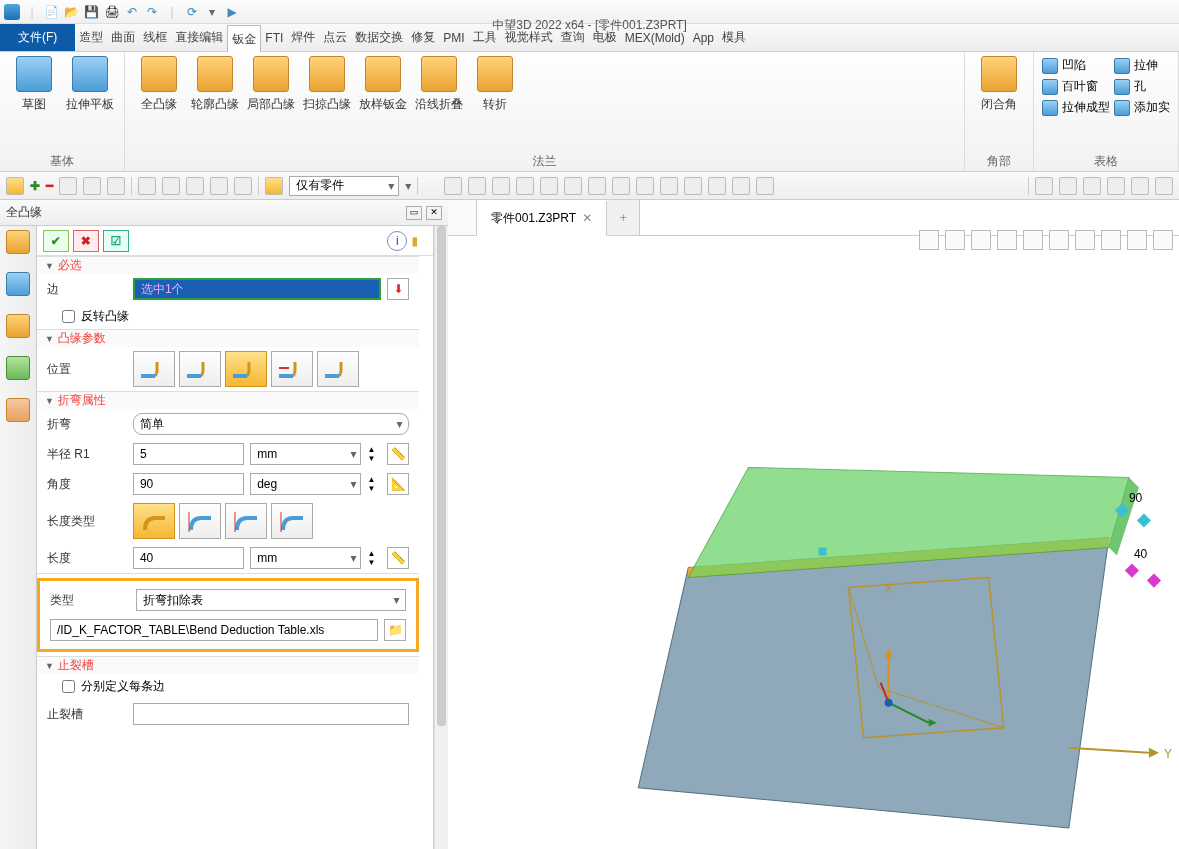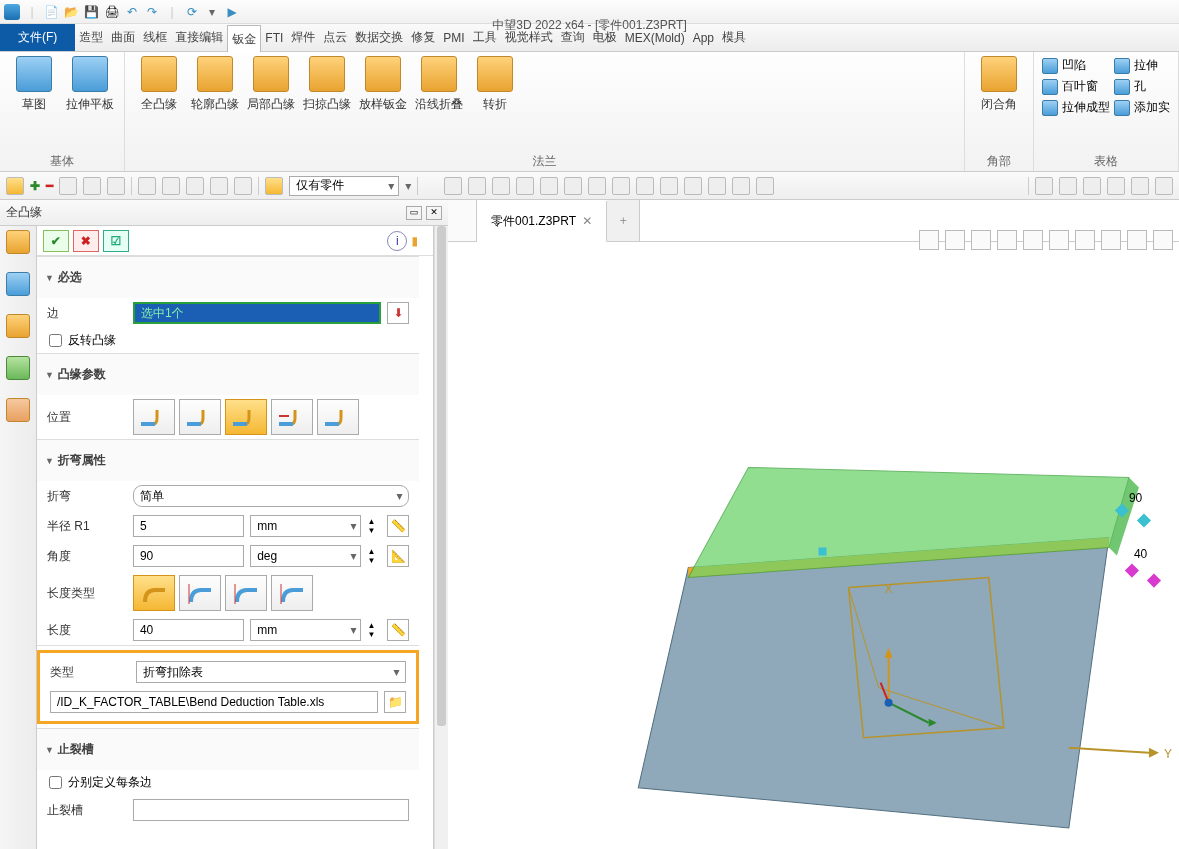--- a/index.html
+++ b/index.html
@@ -51,41 +51,41 @@
 .pp-title { color:#333; }
 .pp-actions { height: 30px; display: flex; align-items: center; gap: 4px; padding: 0 6px; border-bottom: 1px solid #ddd; }
 .pp-actions .ok { width:26px; height:22px; border:1px solid #8bbf5a; background:#eaffea; display:flex; align-items:center; justify-content:center; color:#2a8a2a; font-weight:bold; cursor:pointer; }
 .pp-actions .cancel { width:26px; height:22px; border:1px solid #d66; background:#ffecec; display:flex; align-items:center; justify-content:center; color:#c22; font-weight:bold; cursor:pointer; }
 .pp-actions .apply { width:26px; height:22px; border:1px solid #3a8; background:#e5fff5; display:flex; align-items:center; justify-content:center; color:#2a7; font-weight:bold; cursor:pointer; }
 .pp-actions .spacer { flex:1; }
 .pp-actions .info { width:20px; height:20px; border:1px solid #88b; border-radius:10px; color:#33a; display:flex; align-items:center; justify-content:center; cursor:pointer; }
 
 .pp-body { flex:1; overflow-y:auto; padding-right:14px; }
 .section { border-top:1px solid #ddd; }
-.section-h { padding:12px 8px; font-weight:bold; color:#404040; display:flex; align-items:center; gap:4px; background:#fafafa; cursor:pointer; }
+.section-h { padding:0 8px; font-weight:normal; color:#ef4444; display:flex; align-items:center; gap:4px; background:#fafafa; cursor:pointer; }
 .section-h::before { content:"▼"; font-size:9px; color:#666; }
 .srow { display:flex; align-items:center; padding:4px 10px; gap:6px; }
 .srow label { width:80px; color:#333; }
-.selbox { flex:1; height:22px; border:2px solid #2aa03a; background:#1a5fb4; color:#86efac; display:flex; align-items:center; padding:0 6px;text-align:center; }
+.selbox { flex:1; height:22px; border:2px solid #2aa03a; background:#1a5fb4; color:#f0abfc; display:flex; align-items:center; padding:0 6px;text-align:center; }
 .pick { width:22px; height:22px; border:1px solid #aaa; background:#fff; display:flex; align-items:center; justify-content:center; cursor:pointer; color:#c33; }
-.chk { display:flex; align-items:center; gap:6px; padding:4px 12px; }
+.chk { display:flex; align-items:center; gap:6px; padding:4px 25px; }
 .toggle-row { display:flex; gap:4px; padding:4px 10px; }
 .toggle { width:42px; height:36px; border:1px solid #aaa; background:linear-gradient(#fefefe,#eee); display:flex; align-items:center; justify-content:center; cursor:pointer; }
 .toggle.active { background: linear-gradient(#ffe08a,#f5b733); border-color:#d4941a; }
 .toggle svg { width:30px; height:26px; }
 .field { flex:1; height:22px; border:1px solid #aaa; background:#fff; padding:0 6px; display:flex; align-items:center; position:relative; }
 .unit { width:46px; position:relative; }
 .unit::after { content:"▾"; position:absolute; right:4px; color:#666; }
 .spin { width:14px; display:flex; flex-direction:column; }
 
 .highlight-box { border:3px solid #f5a623; padding:4px 0; margin:4px 0; }
 
 
 .viewport { flex:1; position:relative; background:#fff; }
-.tabs { height:42px; border-bottom:1px solid #ccc; display:flex; }
+.tabs { height:36px; border-bottom:1px solid #ccc; display:flex; }
 .tab { padding:0 14px; display:flex; align-items:center; gap:6px; border-right:1px solid #ccc; background:#f0f0f0; cursor:pointer; }
 .tab.active { background:#fff; border-bottom:1px solid #fff; position:relative; top:1px; }
 .tab .x { color:#888; cursor:pointer; }
 .tab.plus { padding:0 10px; color:#888; }
 .view-toolbar { position:absolute; top:30px; right:6px; display:flex; gap:6px; }
 .view-toolbar .vti { width:20px; height:20px; border:1px solid #bbb; background:#fafafa; cursor:pointer; }
 
 .canvas3d { position:absolute; left:0; right:0; top:26px; bottom:0; }
 .scrolltrack { position:absolute; right:0; top:0; bottom:0; width:14px; background:#f0f0f0; border-left:1px solid #ddd; }
 .scrolltrack .thumb { position:absolute; left:2px; right:2px; top:0; height:60px; background:#ccc; border-radius:3px; }

